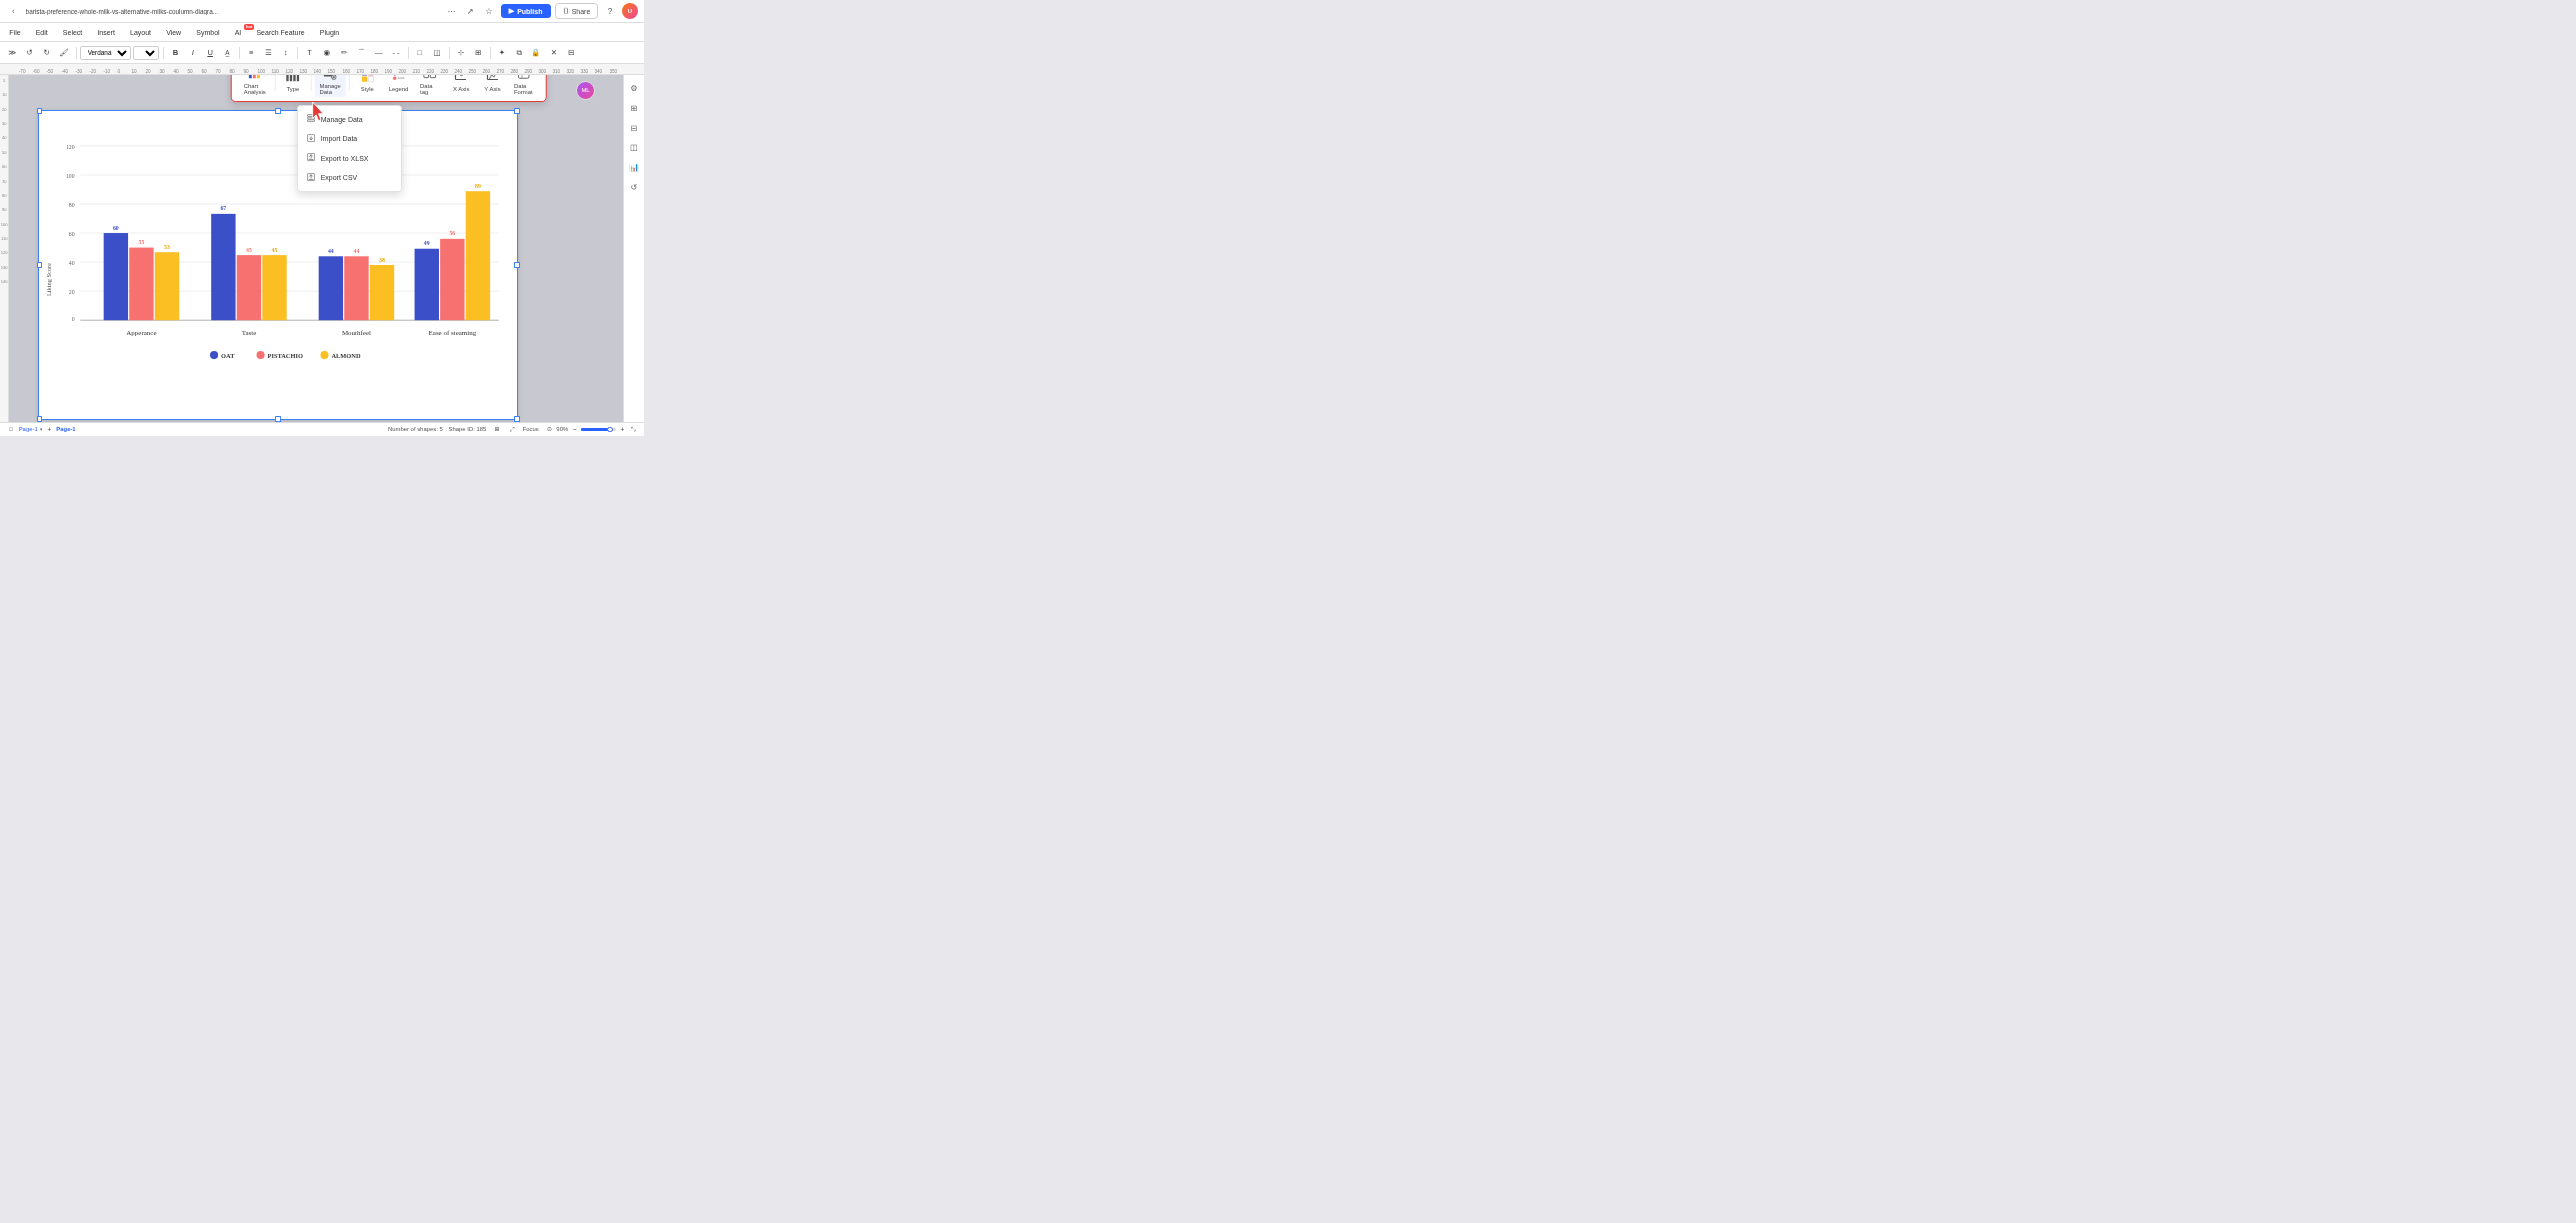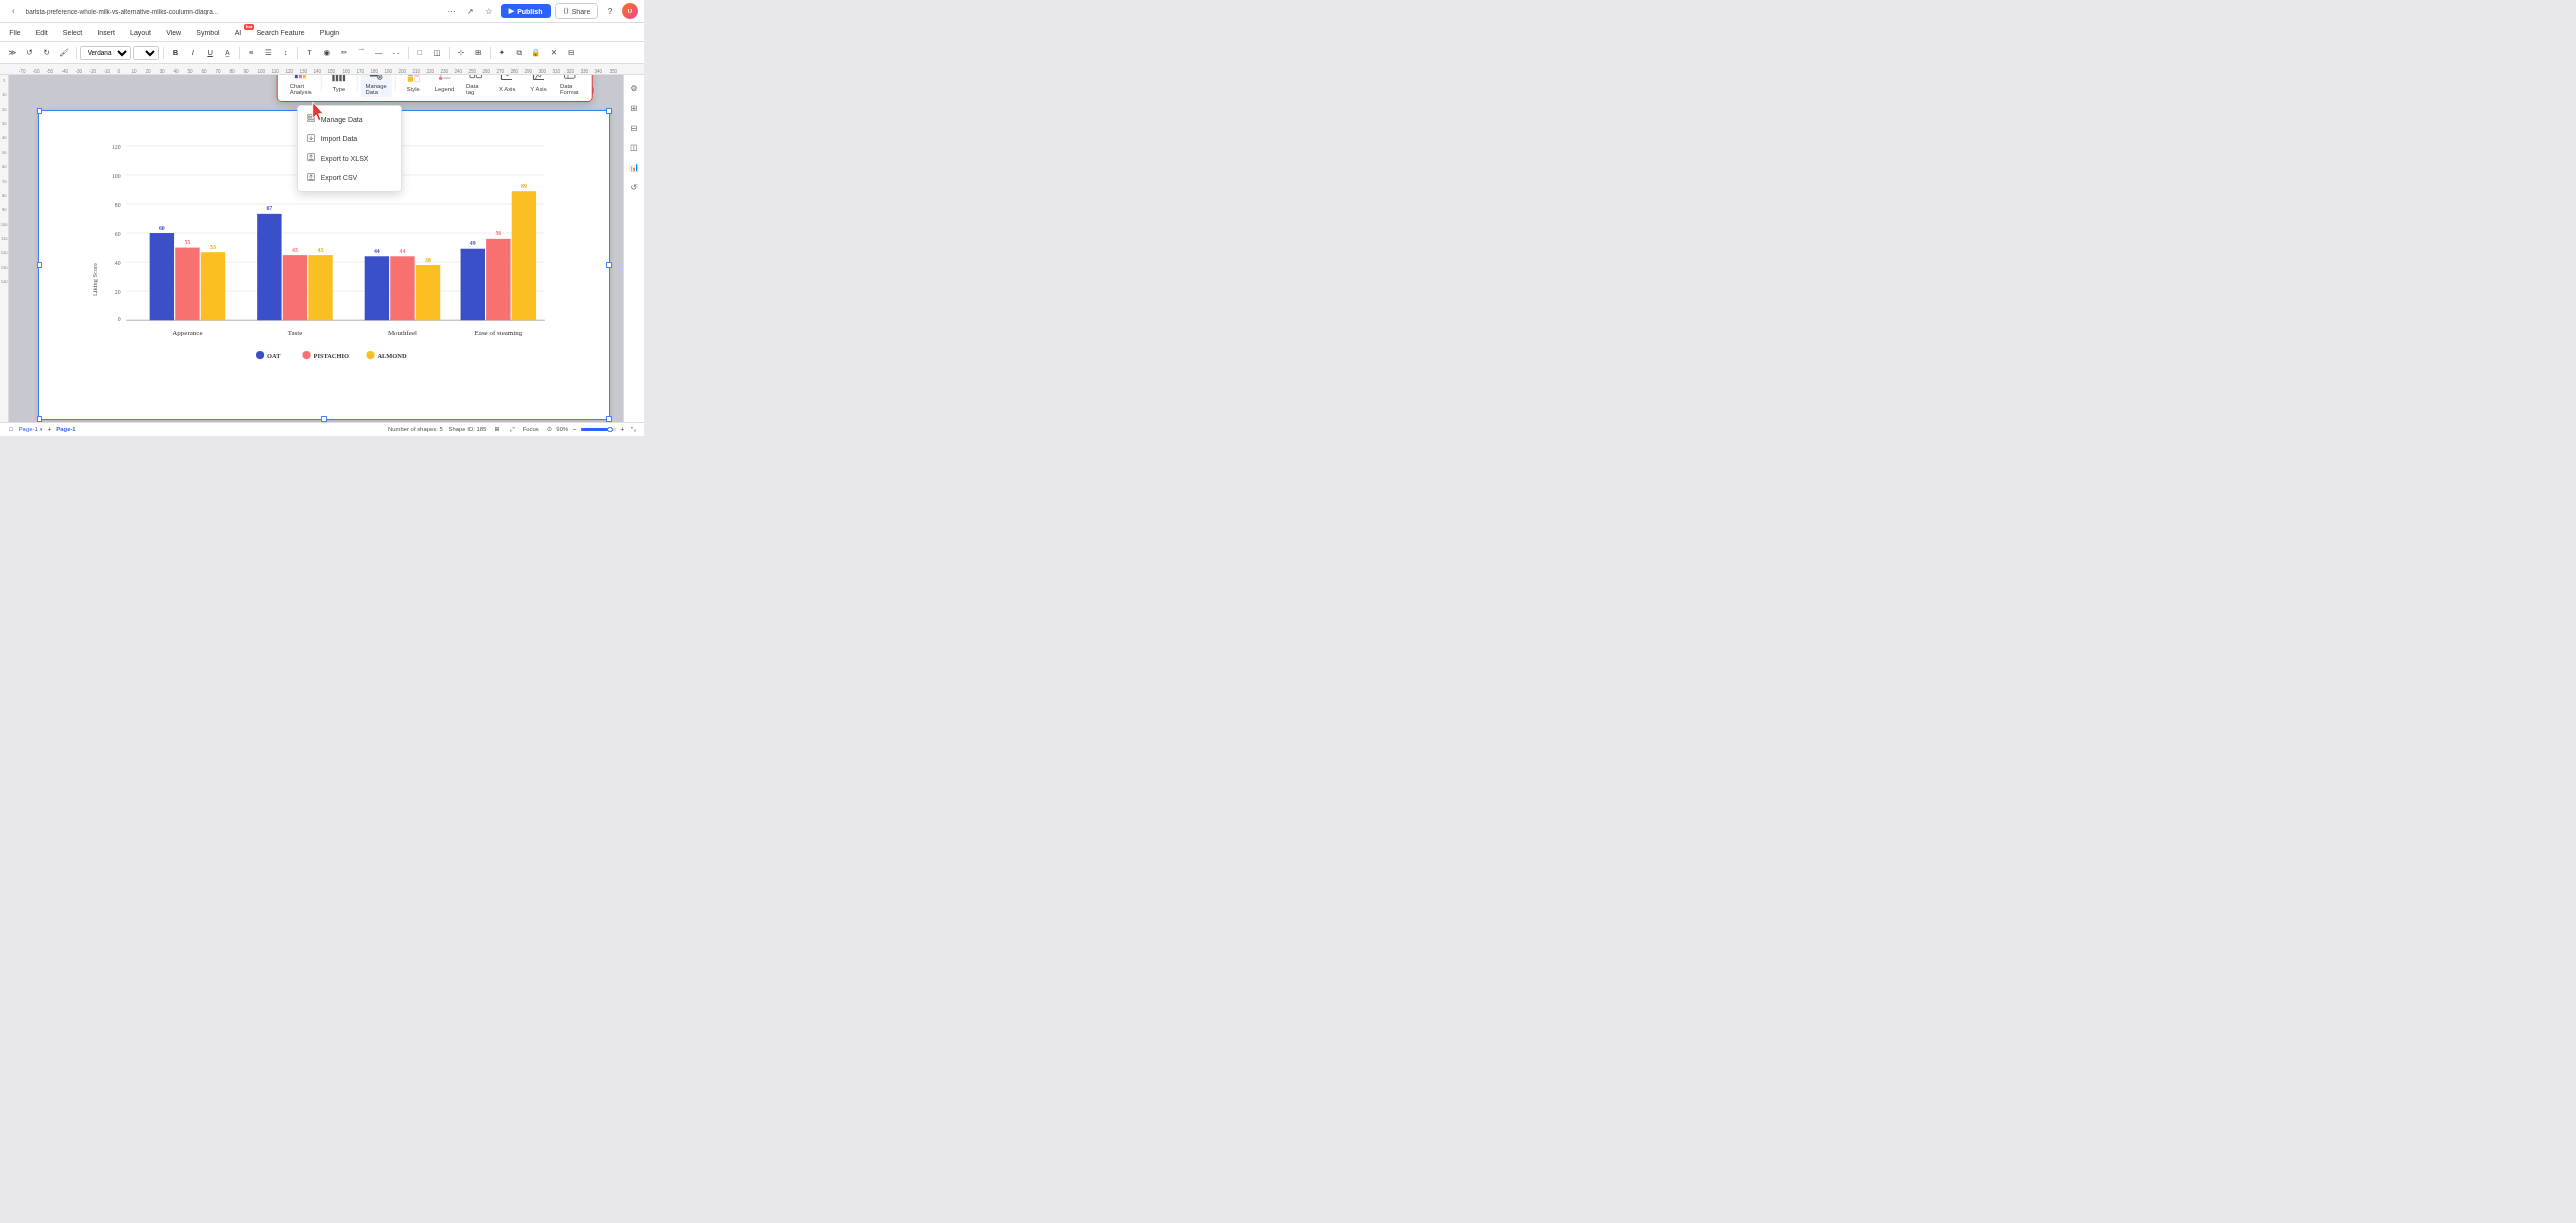--- a/index.html
+++ b/index.html
@@ -174,21 +174,21 @@
       background: #c8c8d0;
       position: relative;
       overflow: hidden;
     }
 
     
     #chart-container {
       position: absolute;
       left: 29px;
       top: 35px;
-      width: 572px;
+      width: 480px;
       height: 310px;
       background: white;
       border: 1.2px solid #3b82f6;
       box-shadow: 0 1.2px 4.7px rgba(0,0,0,0.15);
     }
     .selection-handle {
       position: absolute;
       width: 5.9px; height: 5.9px;
       background: white;
       border: 1.2px solid #3b82f6;

